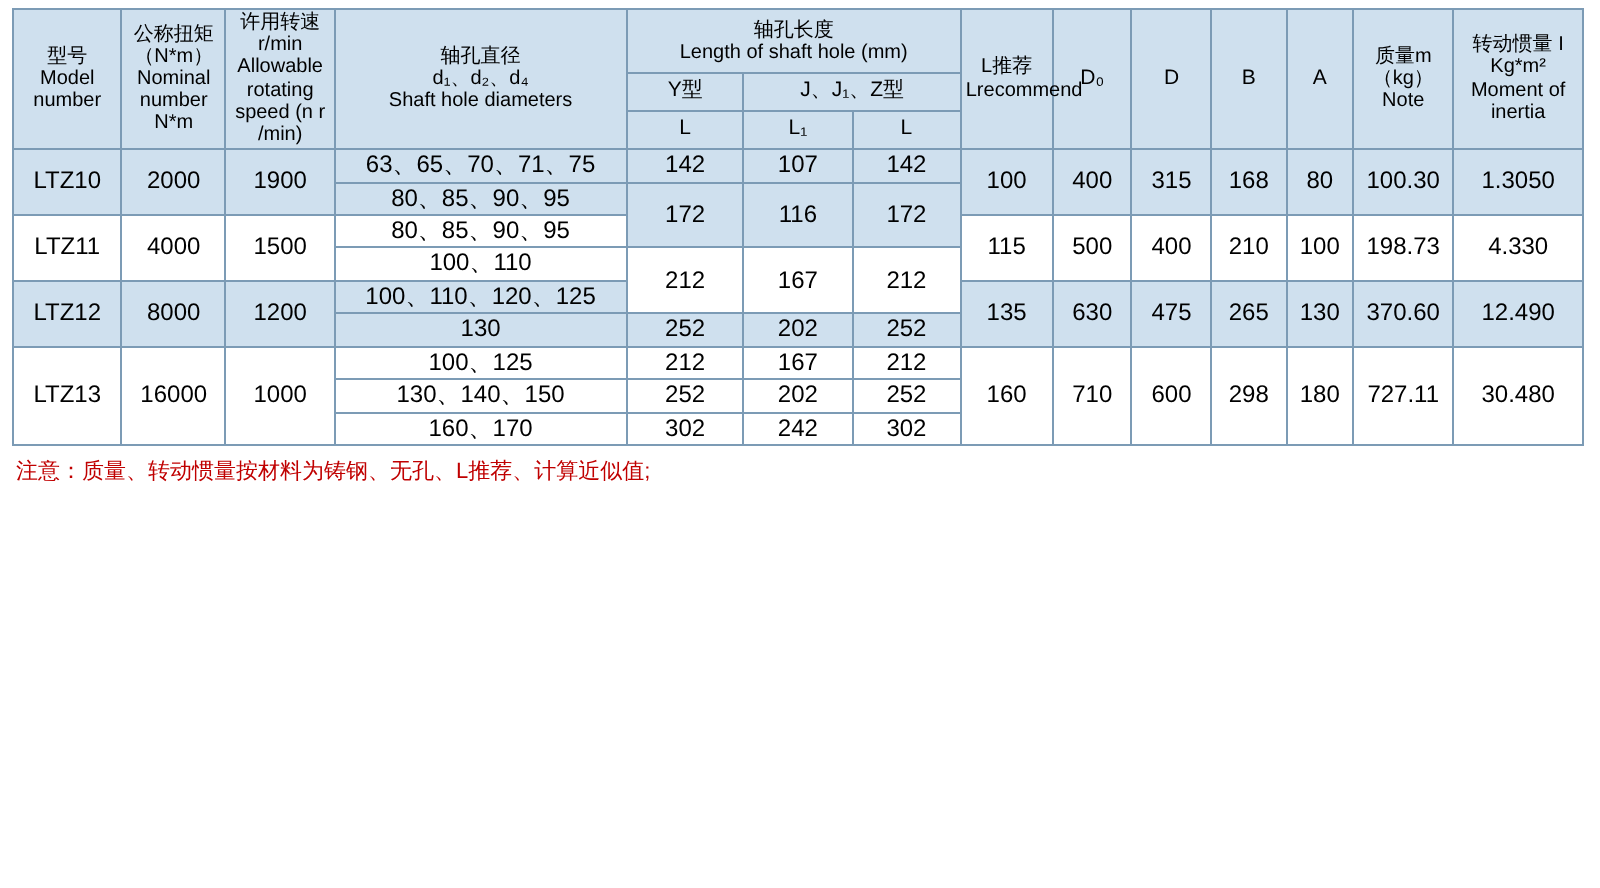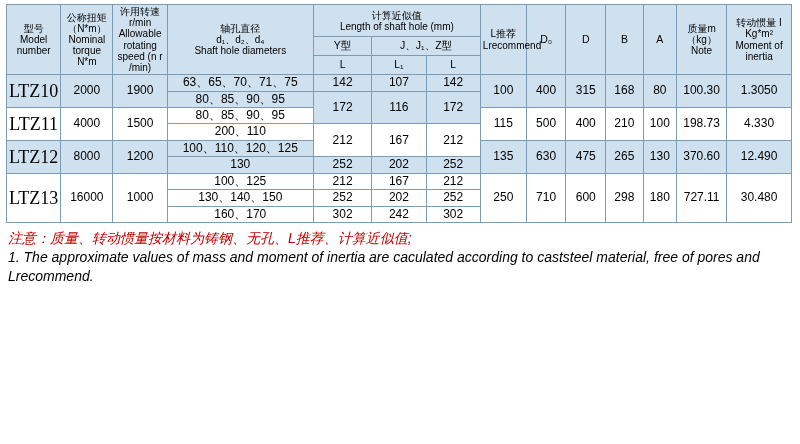--- a/index.html
+++ b/index.html
@@ -35,27 +35,26 @@
     background:#ffffff;
     font-size:12px;
   }
   tr.shade td{
     background:#cfe0ee;
   }
   .hdr-zh{display:block;font-size:10px;}
   .hdr-en{display:block;font-size:10px;}
   .note{
     margin:6px 0 0 8px;
-    font-size:14px;
+    font-size:11px;
     line-height:1.35;
     color:#000;
-    font-style:italic;
   }
   .note .red{color:#c00000;}
-  .big{font-size:18px;font-family:Liberation Serif, serif;}
+  .big{font-size:12px;}
 </style>
 </head>
 <body>
 
 <div class="sheet">
 
 <table class="spec">
   <colgroup>
     <col style="width:52px">
     <col style="width:50px">
@@ -74,33 +73,33 @@
   </colgroup>
 
   <thead>
     <tr>
       <td rowspan="3">
         <span class="hdr-zh">型号</span>
         <span class="hdr-en">Model number</span>
       </td>
       <td rowspan="3">
         <span class="hdr-zh">公称扭矩（N*m）</span>
-        <span class="hdr-en">Nominal torque N*m</span>
+        <span class="hdr-en">Nominal number N*m</span>
       </td>
       <td rowspan="3">
         <span class="hdr-zh">许用转速 r/min</span>
         <span class="hdr-en">Allowable rotating speed (n r /min)</span>
       </td>
       <td rowspan="3">
         <span class="hdr-zh">轴孔直径</span>
         <span class="hdr-zh">d₁、d₂、d₄</span>
         <span class="hdr-en">Shaft hole diameters</span>
       </td>
       <td colspan="3">
-        <span class="hdr-zh">计算近似值</span>
+        <span class="hdr-zh">轴孔长度</span>
         <span class="hdr-en">Length of shaft hole (mm)</span>
       </td>
       <td rowspan="3">
         <span class="hdr-zh">L推荐</span>
         <span class="hdr-en">Lrecommend</span>
       </td>
       <td rowspan="3">D₀</td>
       <td rowspan="3">D</td>
       <td rowspan="3">B</td>
       <td rowspan="3">A</td>
@@ -157,21 +156,21 @@
       <td>80、85、90、95</td>
       <td rowspan="2">115</td>
       <td rowspan="2">500</td>
       <td rowspan="2">400</td>
       <td rowspan="2">210</td>
       <td rowspan="2">100</td>
       <td rowspan="2">198.73</td>
       <td rowspan="2">4.330</td>
     </tr>
     <tr>
-      <td>200、110</td>
+      <td>100、110</td>
       <td rowspan="2">212</td>
       <td rowspan="2">167</td>
       <td rowspan="2">212</td>
     </tr>
 
     <tr class="shade">
       <td rowspan="2" class="big">LTZ12</td>
       <td rowspan="2">8000</td>
       <td rowspan="2">1200</td>
       <td>100、110、120、125</td>
@@ -191,21 +190,21 @@
     </tr>
 
     <tr>
       <td rowspan="3" class="big">LTZ13</td>
       <td rowspan="3">16000</td>
       <td rowspan="3">1000</td>
       <td>100、125</td>
       <td>212</td>
       <td>167</td>
       <td>212</td>
-      <td rowspan="3">250</td>
+      <td rowspan="3">160</td>
       <td rowspan="3">710</td>
       <td rowspan="3">600</td>
       <td rowspan="3">298</td>
       <td rowspan="3">180</td>
       <td rowspan="3">727.11</td>
       <td rowspan="3">30.480</td>
     </tr>
     <tr>
       <td>130、140、150</td>
       <td>252</td>
@@ -217,16 +216,15 @@
       <td>302</td>
       <td>242</td>
       <td>302</td>
     </tr>
 
   </tbody>
 </table>
 
 <div class="note">
   <div class="red">注意：质量、转动惯量按材料为铸钢、无孔、L推荐、计算近似值;</div>
-  <div>1. The approximate values of mass and moment of inertia are caculated according to caststeel material, free of pores and Lrecommend.</div>
 </div>
 
 </div>
 
 </body></html>

